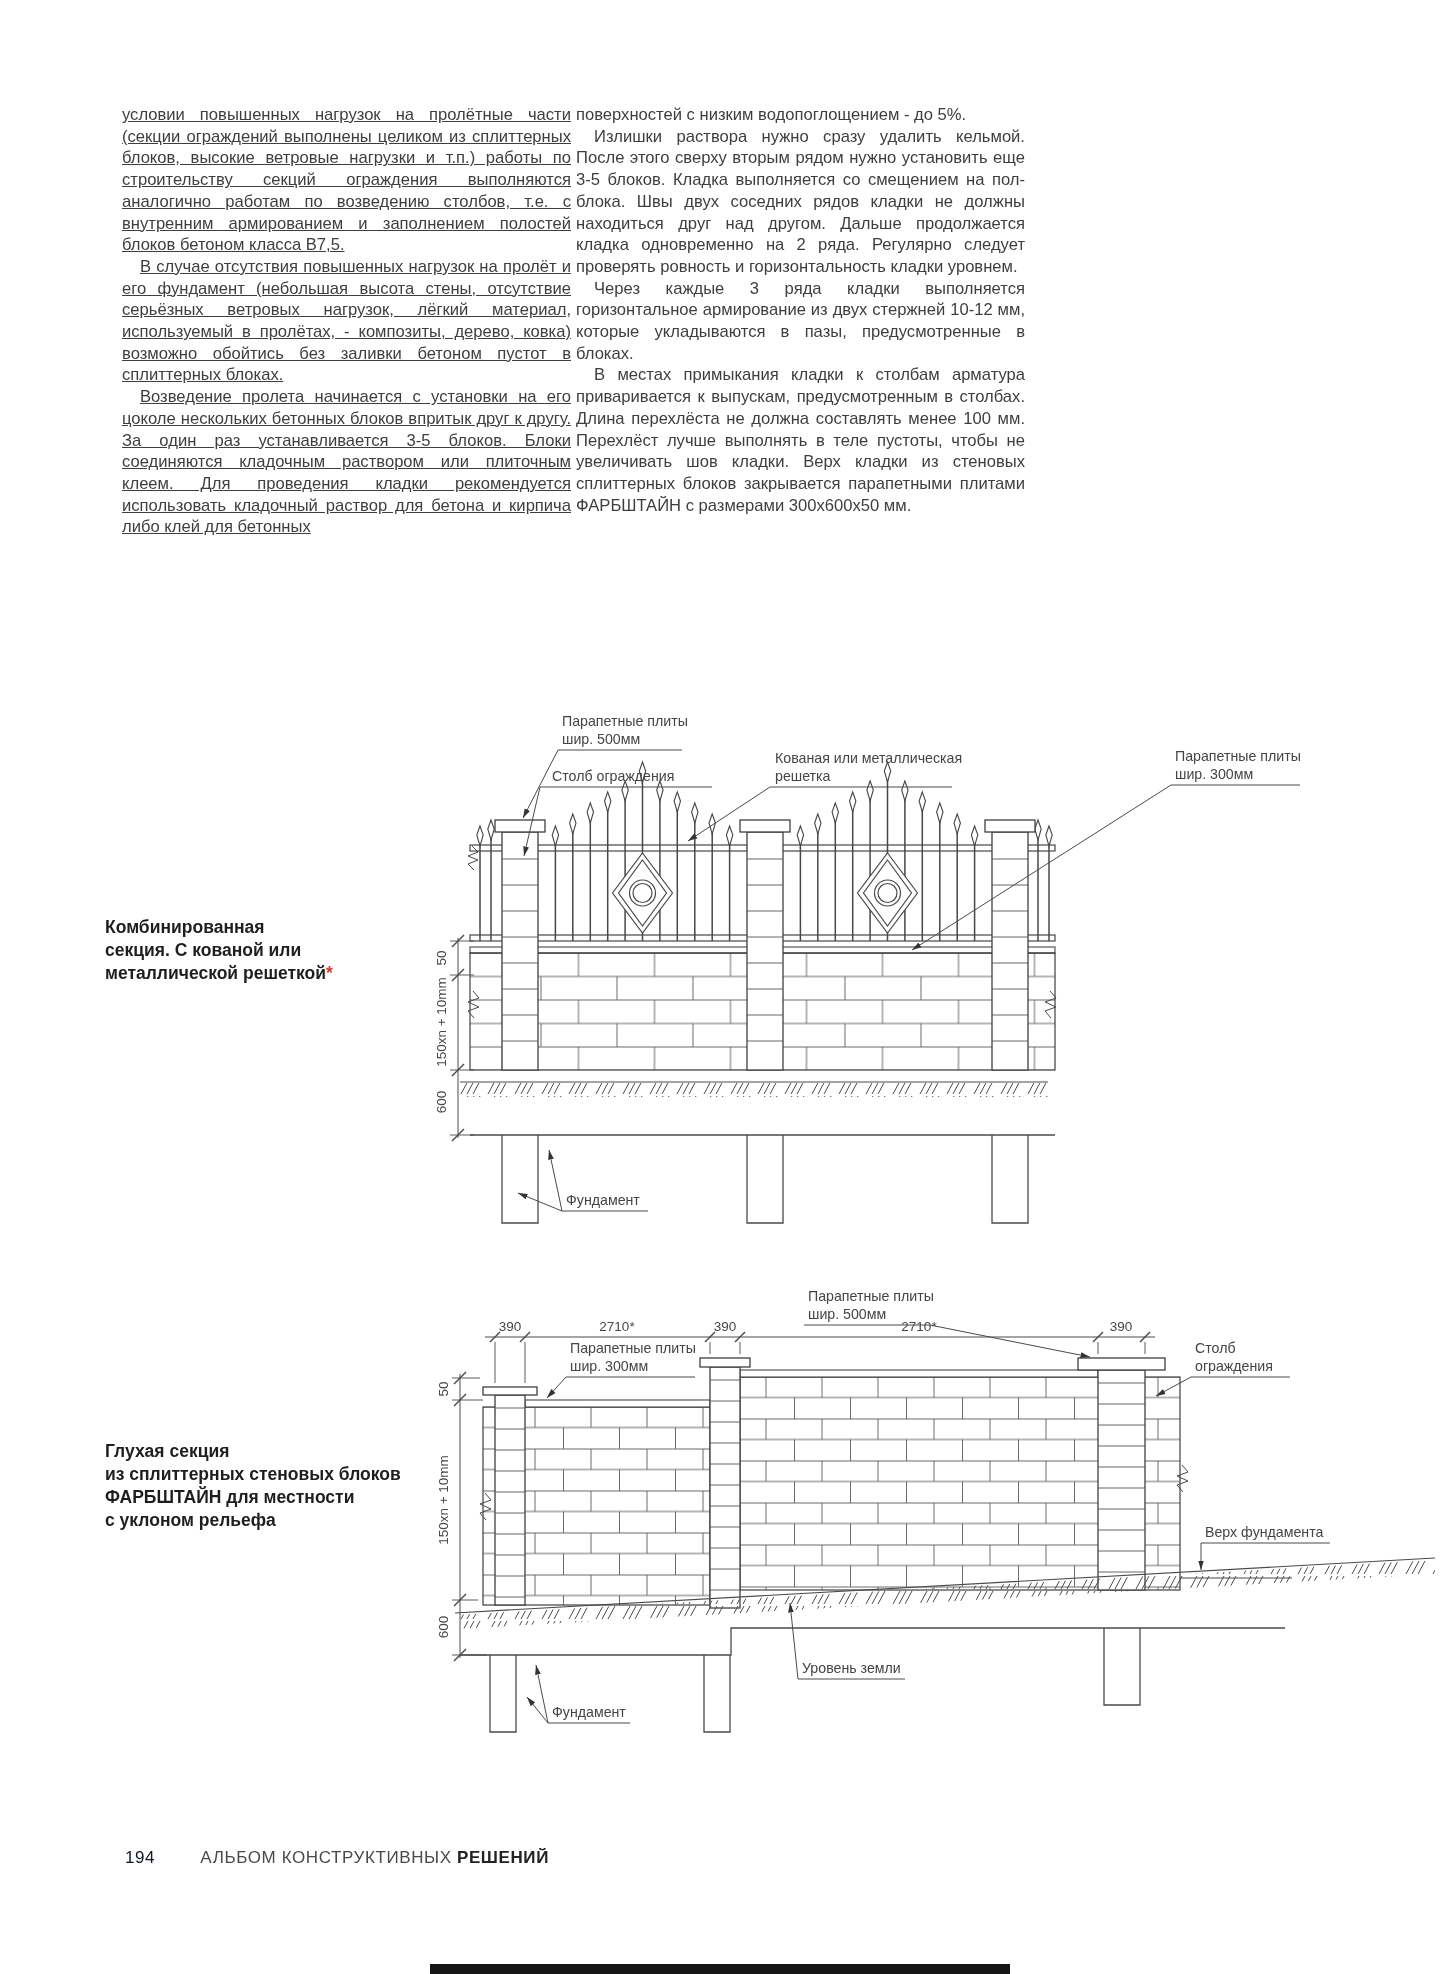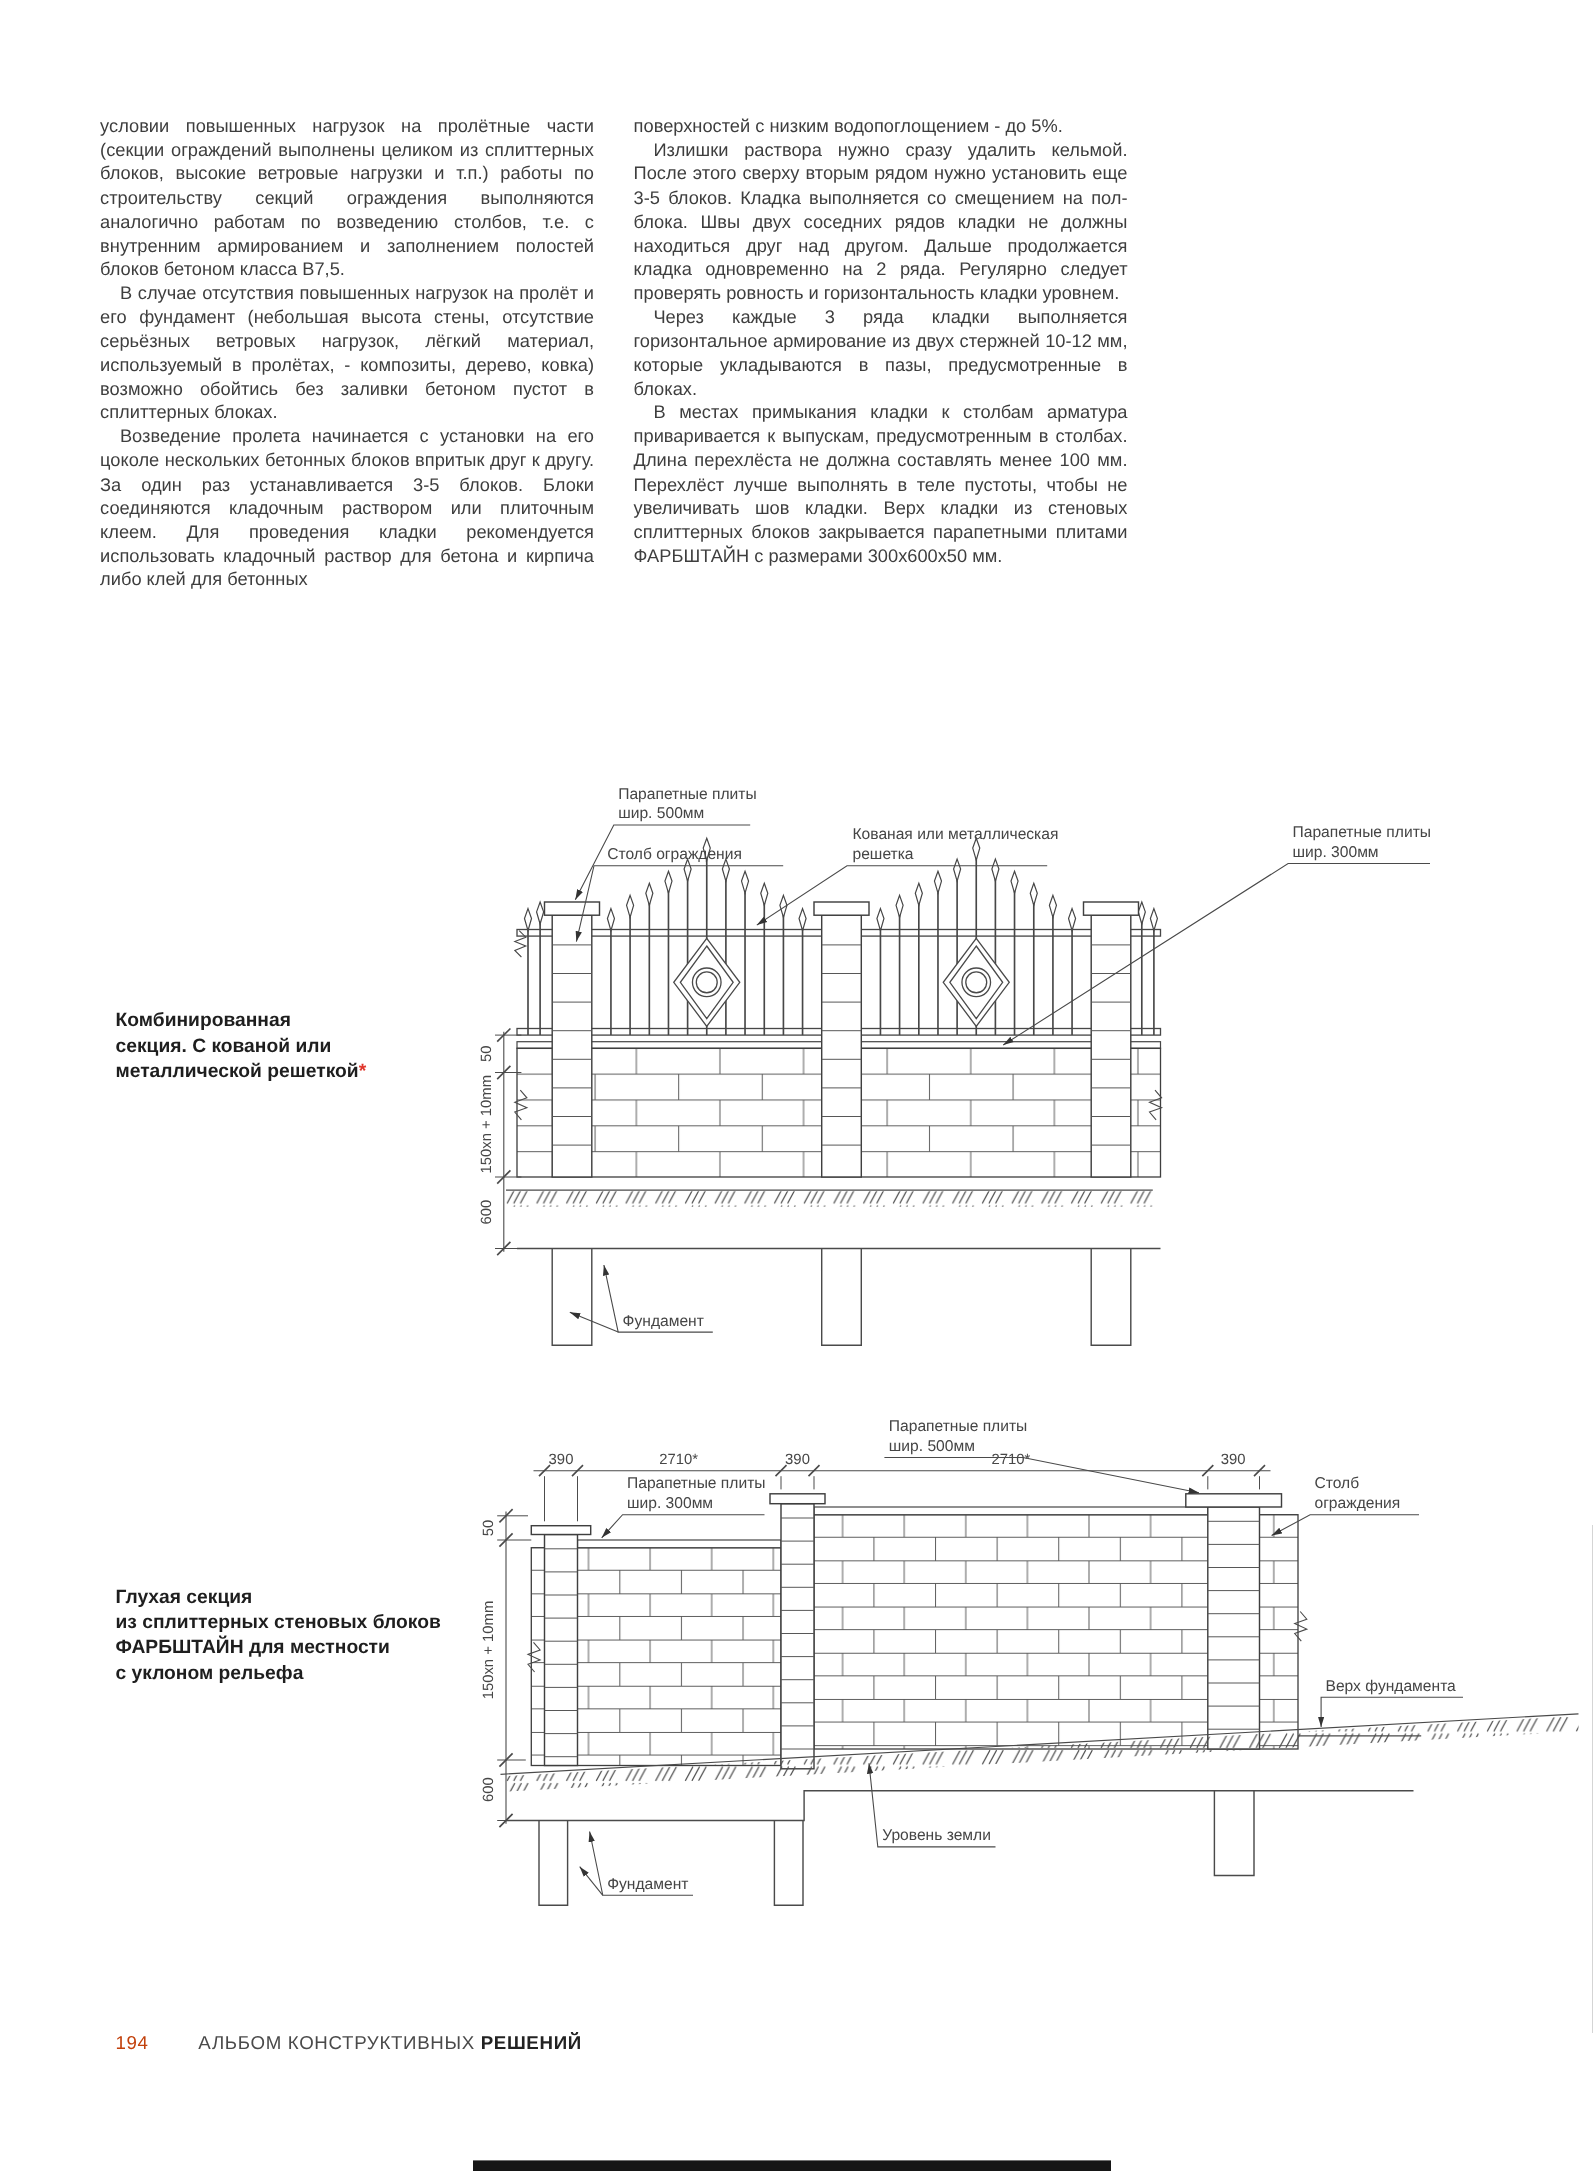--- a/index.html
+++ b/index.html
@@ -2,32 +2,32 @@
 <html lang="ru"><head>
 <meta charset="utf-8">
 <style>
   html,body{margin:0;padding:0;background:#888;}
   .page{position:relative;width:1448px;height:1974px;background:#fff;overflow:hidden;
         font-family:"Liberation Sans",sans-serif;color:#3e3e3e;}
   .col{position:absolute;top:104px;width:449px;font-size:16.6px;line-height:21.7px;
        text-align:justify;color:#3e3e3e;}
   .col p{margin:0;}
   .col p.ind{text-indent:18px;}
-  .col-left{left:91px;}
+  .col-left{left:122px;text-decoration:underline;}
   .col-right{left:576px;}
   .caption{position:absolute;left:105px;font-size:17.5px;font-weight:bold;
            line-height:23px;color:#1e1e1e;}
   .caption1{top:916px;}
   .caption2{top:1440px;}
   .red-star{color:#e0352b;}
   .footnote{position:absolute;left:105px;top:1792px;width:1200px;font-size:16px;
             color:#a53048;}
   .footer{position:absolute;left:105px;top:1848px;font-size:17px;letter-spacing:.6px;
           color:#4a4a4a;}
-  .footer .pagenum{display:inline-block;width:70px;color:#c2410c;}
+  .footer .pagenum{display:inline-block;width:70px;color:#0f172a;margin-left:20px;}
   .footer .bold{font-weight:bold;color:#222;}
   .diag{position:absolute;}
   .dtx{font:14.2px "Liberation Sans",sans-serif;fill:#454545;}
   .dim{font:13.5px "Liberation Sans",sans-serif;fill:#474747;}
   .ln{stroke:#4a4a4a;fill:none;}
   .bottom-strip{position:absolute;left:430px;top:1964px;width:580px;height:10px;background:#161616;}
 </style>
 </head>
 <body>
 

